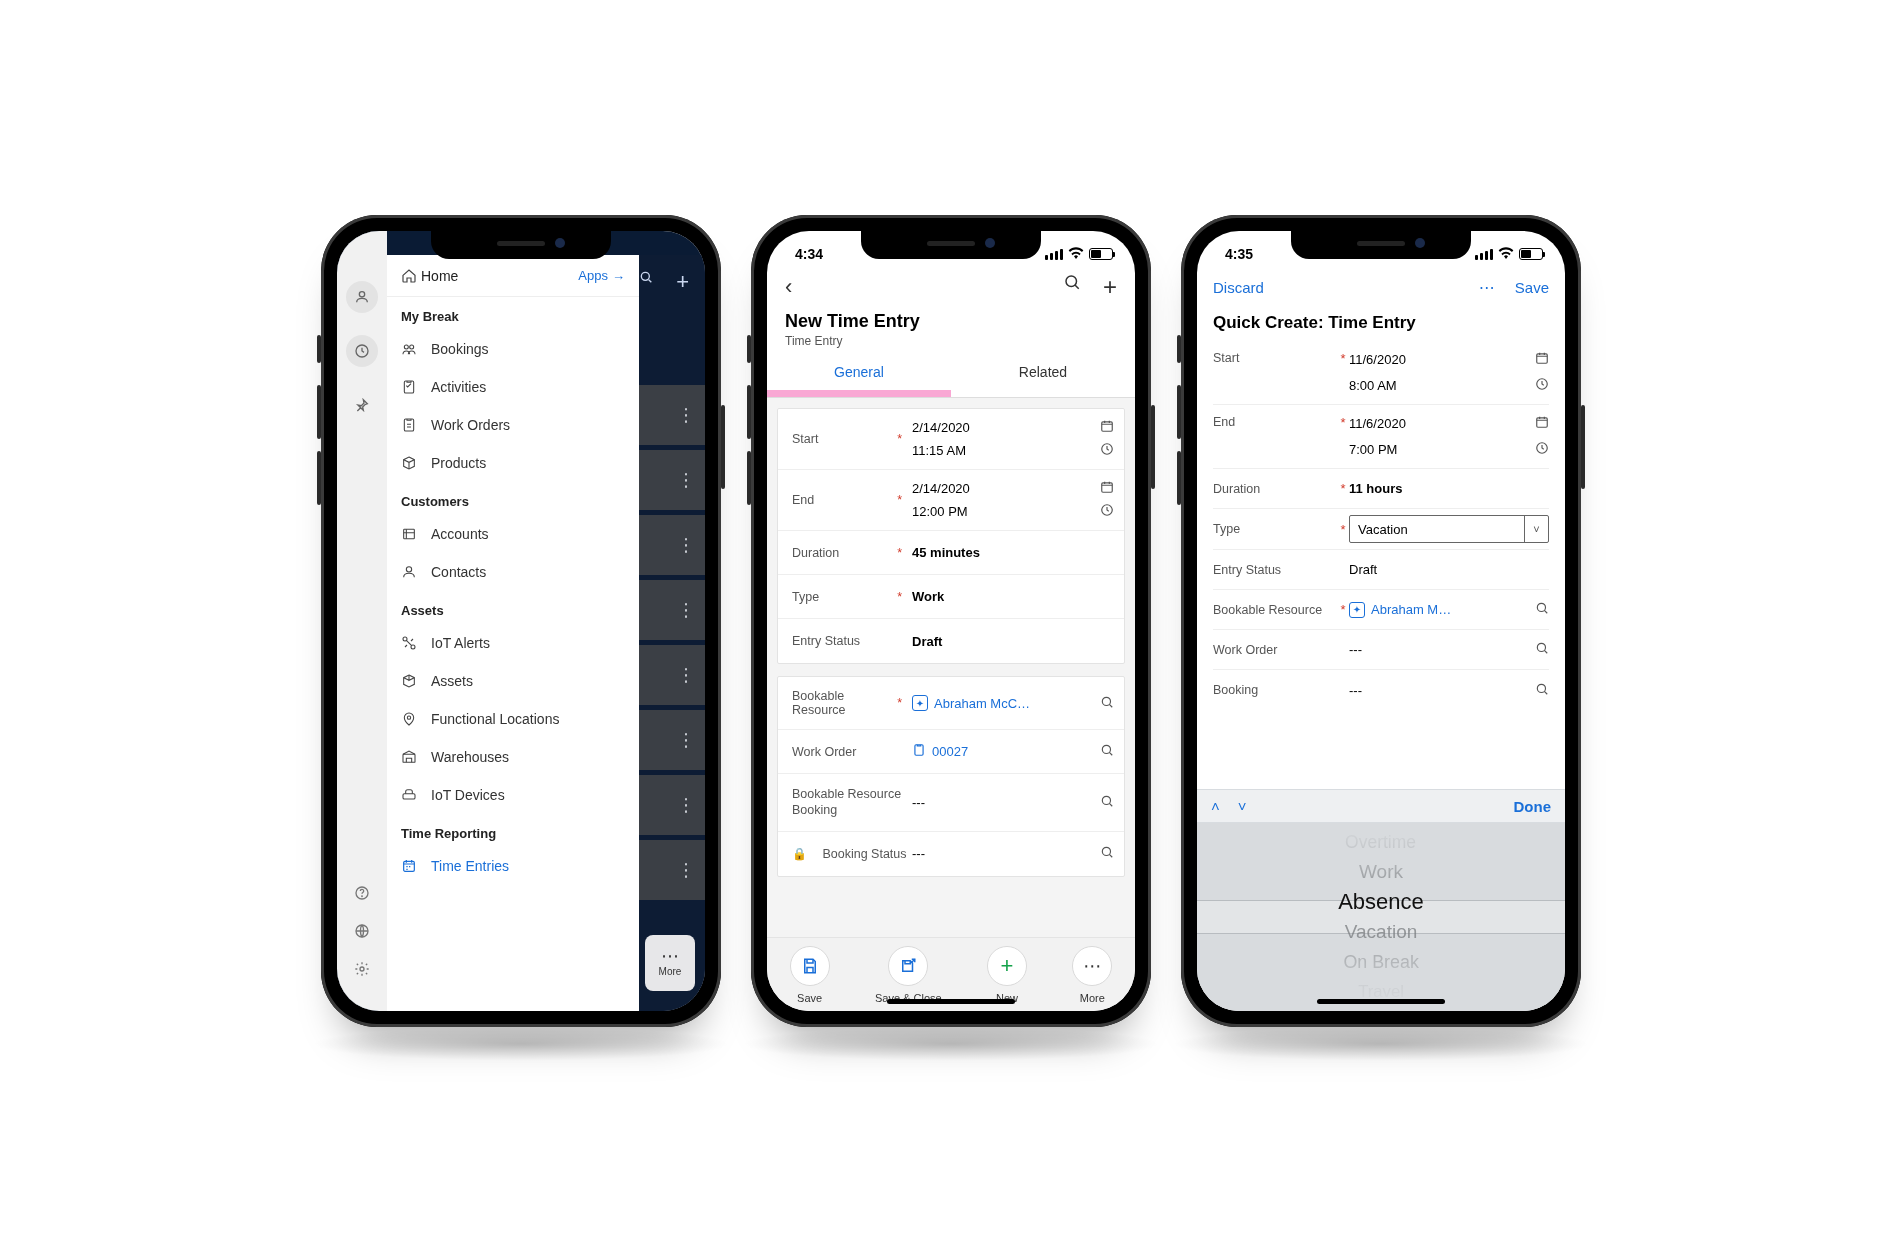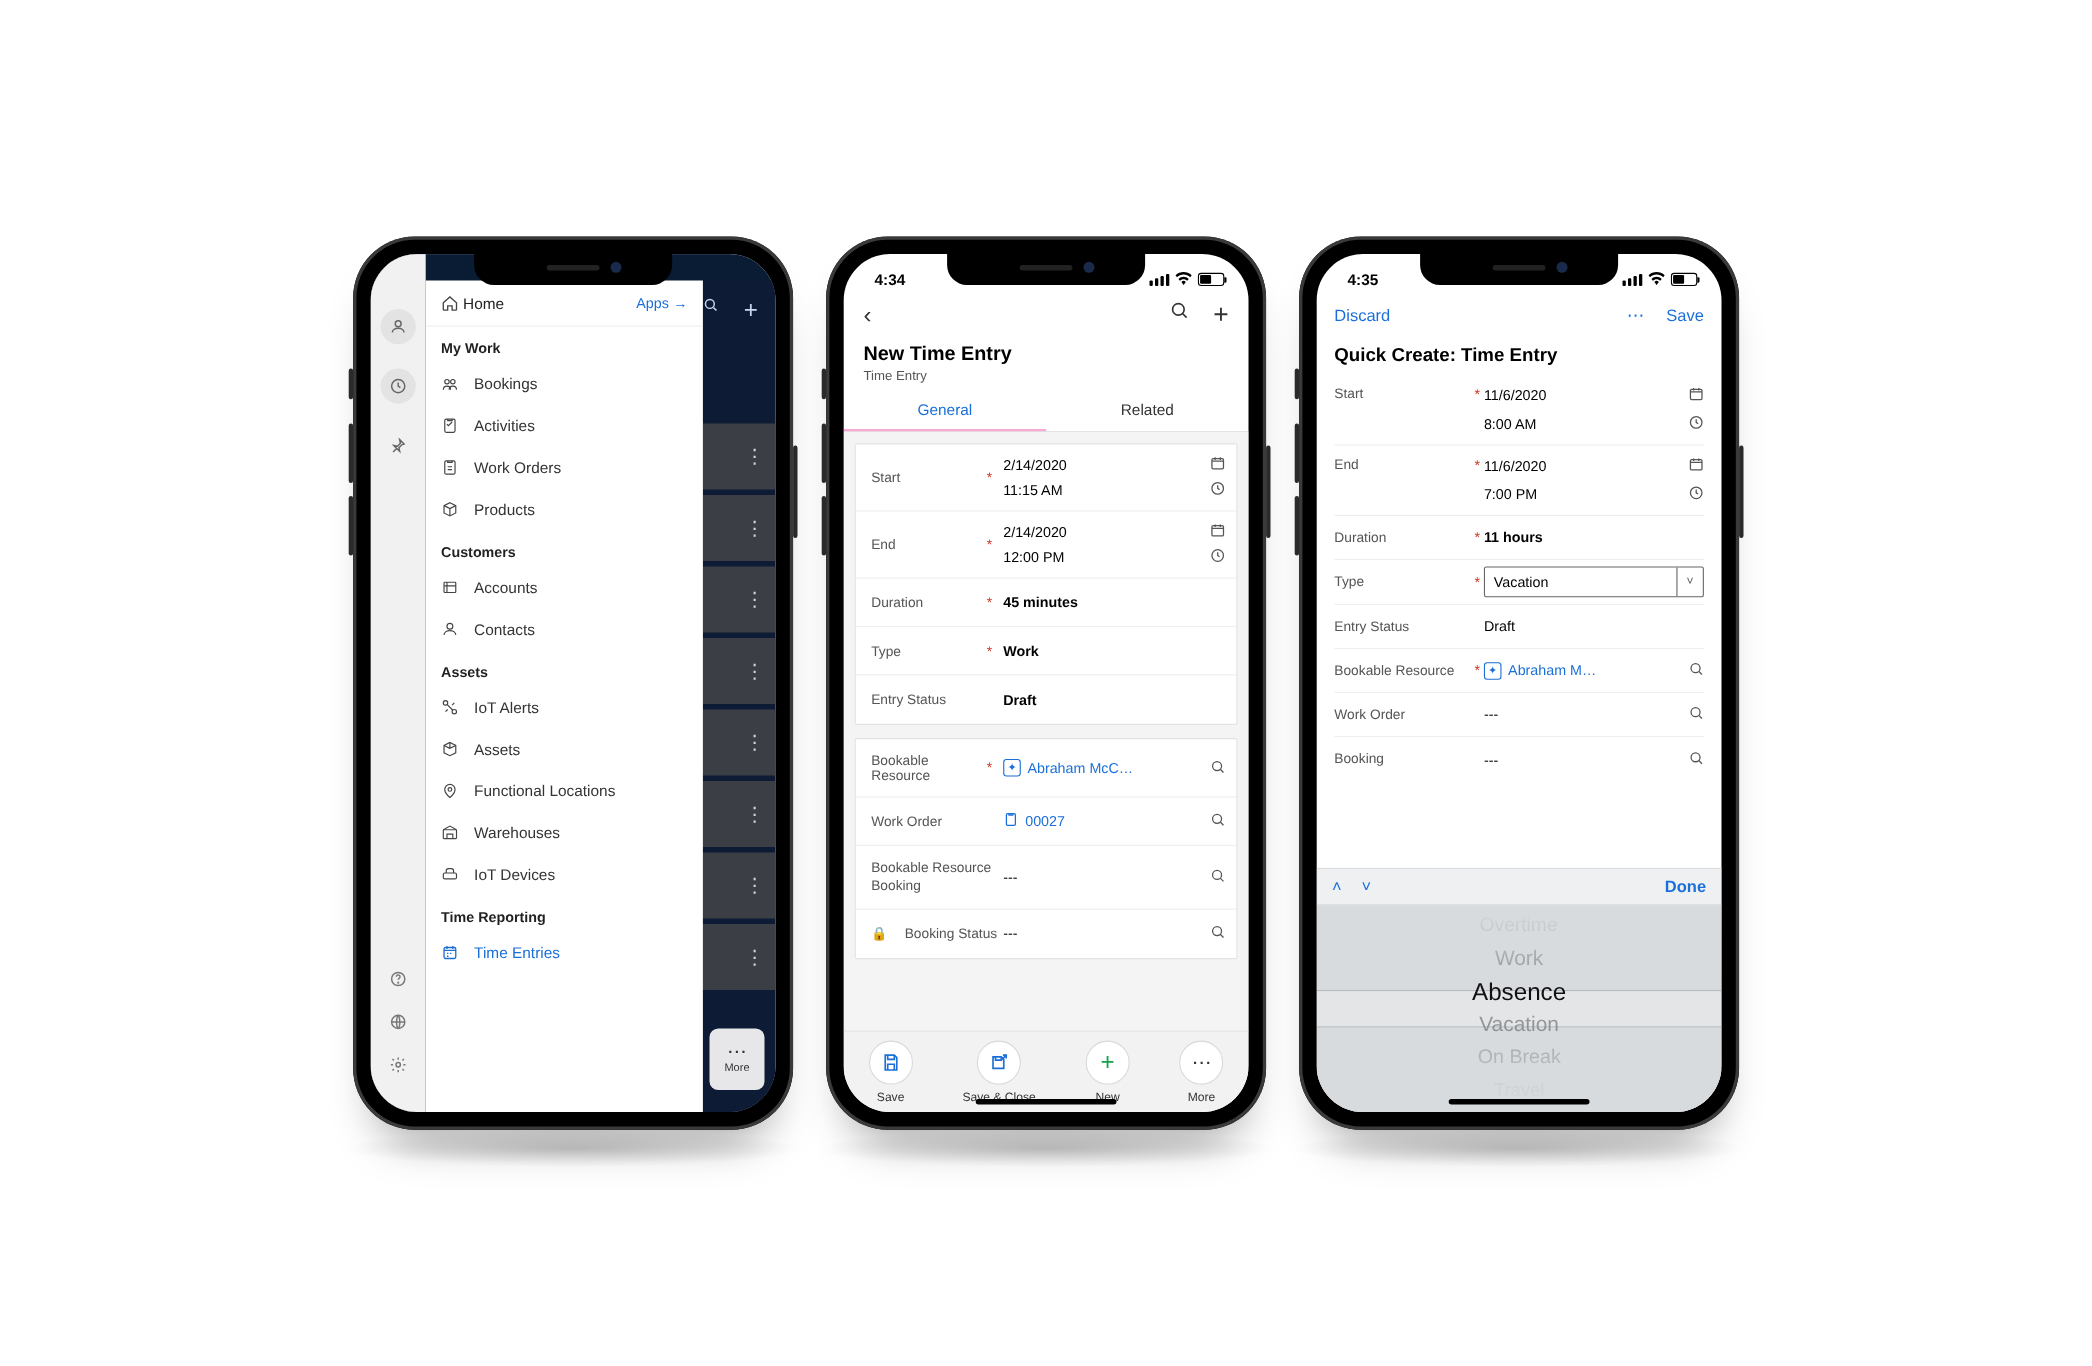--- a/index.html
+++ b/index.html
@@ -99,21 +99,21 @@
 
   
   .p2-screen{display:flex;flex-direction:column;}
   .p2-topbar{height:40px;display:flex;align-items:center;justify-content:space-between;padding:0 18px;}
   .p2-topbar .back{font-size:22px;color:#333;}
   .p2-topbar .right{display:flex;gap:22px;font-size:20px;color:#333;}
   .p2-title{padding:4px 18px 2px;font-size:18px;font-weight:700;}
   .p2-subtitle{padding:0 18px 6px;font-size:12px;color:#555;}
   .p2-tabs{display:flex;border-bottom:1px solid #ddd;}
   .p2-tab{flex:1;text-align:center;padding:10px 0;font-size:14px;color:#333;cursor:pointer;}
-  .p2-tab.active{color:#1a6fd8;border-bottom:2px solid #f9a8d4;font-weight:500;}
+  .p2-tab.active{color:#1a6fd8;border-bottom:7px solid #f9a8d4;font-weight:500;}
   .p2-body{flex:1;overflow:auto;background:#f4f4f4;padding:10px 10px 0;}
   .card{background:#fff;border:1px solid #e3e3e3;border-radius:2px;margin-bottom:12px;}
   .field{display:flex;align-items:stretch;border-bottom:1px solid #eee;min-height:44px;}
   .field:last-child{border-bottom:none;}
   .field .label{width:130px;padding:12px 0 12px 14px;font-size:12.5px;color:#555;display:flex;align-items:center;gap:6px;}
   .field .req{color:#d13a2a;margin-left:auto;margin-right:6px;}
   .field .value{flex:1;padding:10px 10px 10px 4px;font-size:13px;display:flex;flex-direction:column;justify-content:center;gap:6px;}
   .field .value .row{display:flex;align-items:center;justify-content:space-between;}
   .field .value .ic{color:#555;font-size:14px;}
   .field .value .look{color:#555;}
@@ -215,21 +215,21 @@
         <svg class="ico" viewBox="0 0 24 24" fill="none" stroke="#444" stroke-width="1.8">
             <path d="M3 11l9-8 9 8v9a1 1 0 01-1 1h-5v-6h-6v6H4a1 1 0 01-1-1z"></path>
           </svg>
         <span>Home</span>
         <span class="apps">
             <span>Apps</span> 
             <span>→</span>
           </span>
       </div>
 
-      <div class="drawer-section">My Work</div>
+      <div class="drawer-section">My Break</div>
       <div class="drawer-item">
           <svg class="ico" viewBox="0 0 24 24" fill="none" stroke="#444" stroke-width="1.6">
             <circle cx="8" cy="9" r="3"></circle>
             <circle cx="16" cy="9" r="3"></circle>
             <path d="M3 20c0-3 2-5 5-5s5 2 5 5M11 20c0-3 2-5 5-5s5 2 5 5"></path>
           </svg>
           <span>Bookings</span>
         </div>
       <div class="drawer-item">
           <svg class="ico" viewBox="0 0 24 24" fill="none" stroke="#444" stroke-width="1.6">

